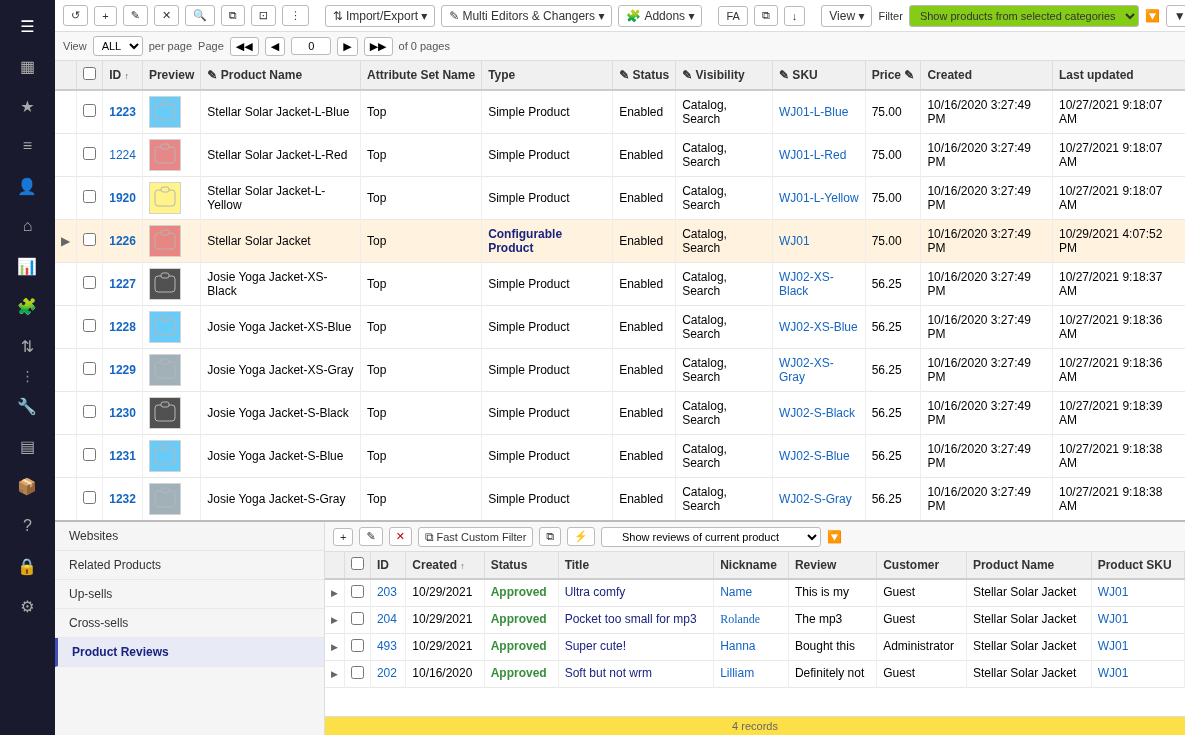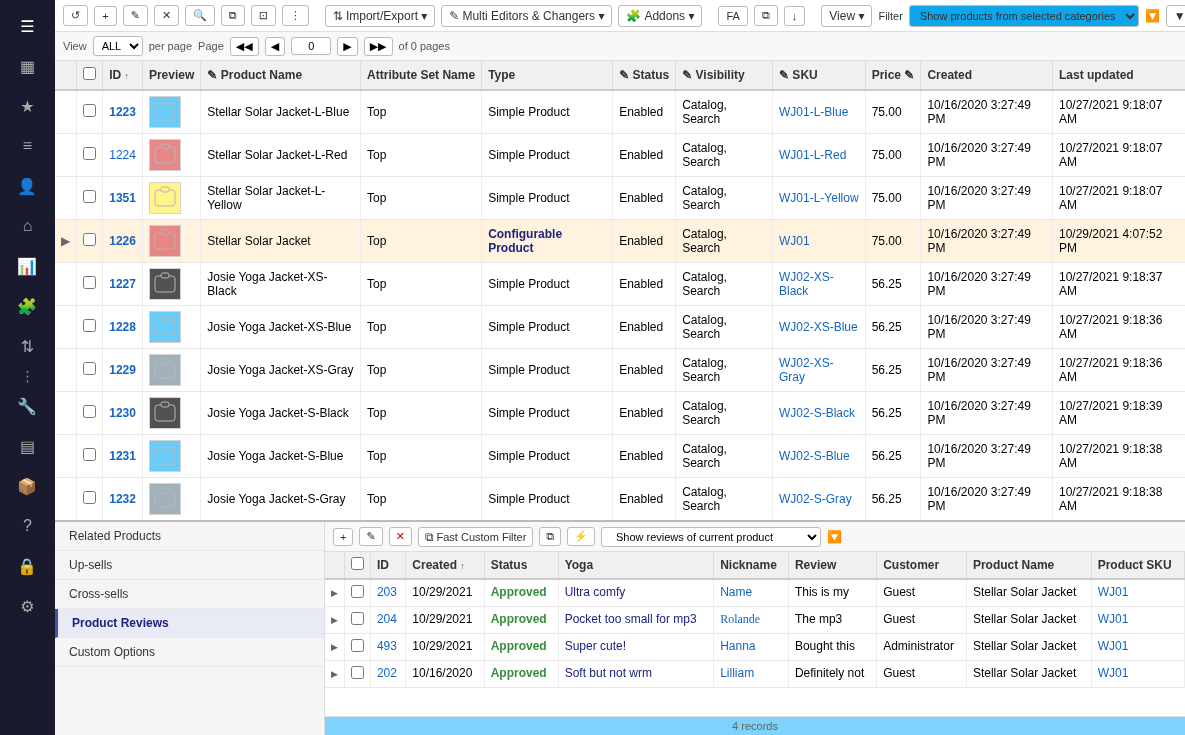--- a/index.html
+++ b/index.html
@@ -61,21 +61,21 @@
       white-space: nowrap;
       color: #333;
     }
     .toolbar-divider { width: 1px; height: 20px; background: #ddd; margin: 0 2px; }
     .filter-label { font-size: 11px; color: #333; }
     .filter-select {
       padding: 3px 6px;
       border: 1px solid #bbb;
       border-radius: 3px;
       font-size: 11px;
-      background: #0ea5e9;
+      background: #84cc16;
       color: #333;
     }
 
     
     .viewbar {
       background: #f8f8f8;
       border-bottom: 1px solid #ddd;
       padding: 4px 8px;
       display: flex;
       align-items: center;
@@ -212,21 +212,21 @@
       padding: 2px 6px;
       background: #fff;
       border: 1px solid #bbb;
       border-radius: 3px;
       cursor: pointer;
       font-size: 11px;
       color: #333;
     }
     .reviews-filter-select {
       flex: 1;
-      padding: 2px 10px;
+      padding: 2px 16px;
       border: 1px solid #bbb;
       border-radius: 3px;
       font-size: 11px;
       background: #fff;
       max-width: 220px;
     }
 
     .reviews-table-area {
       flex: 1;
       overflow: auto;
@@ -260,21 +260,21 @@
 
     .status-approved {
       color: #388e3c;
       font-weight: bold;
     }
 
     .reviews-count {
       padding: 3px 8px;
       font-size: 11px;
       color: #666;
-      background: #7dd3fc;
+      background: #fde047;
       border-top: 1px solid #ddd;
       text-align: center;
     }
 
     .drag-handle {
       cursor: col-resize;
       color: #999;
       font-size: 14px;
       padding: 0 2px;
     }
@@ -445,21 +445,21 @@
     <td>10/16/2020 3:27:49 PM</td>
     <td>10/27/2021 9:18:07 AM</td>
   </tr>
           <tr>
     <td>
       
     </td>
     <td class="checkbox-col">
       <input type="checkbox" style="">
     </td>
-    <td style="color:#1565c0; font-weight:bold;">1351</td>
+    <td style="color:#1565c0; font-weight:bold;">1920</td>
     <td>
       <div class="product-img" style="background:#fff176; opacity:0.85;">
         <svg width="28" height="28" viewBox="0 0 28 28" fill="none">
           <rect x="4" y="6" width="20" height="16" rx="3" fill="#fff176" stroke="#aaa" stroke-width="1"></rect>
           <rect x="10" y="3" width="8" height="5" rx="2" fill="#fff176" stroke="#aaa" stroke-width="1"></rect>
         </svg>
       </div>
     </td>
     <td>Stellar Solar Jacket-L-Yellow</td>
     <td>Top</td>
@@ -654,25 +654,25 @@
     <td>10/27/2021 9:18:38 AM</td>
   </tr>
         </tbody>
     </table>
 
   </div>
 
   <div class="bottom-panel">
 
     <div class="left-nav">
+      <div class="left-nav-item">Websites</div>
       <div class="left-nav-item">Related Products</div>
       <div class="left-nav-item">Up-sells</div>
       <div class="left-nav-item">Cross-sells</div>
       <div class="left-nav-item active">Product Reviews</div>
-      <div class="left-nav-item">Custom Options</div>
     </div>
 
     <div class="reviews-panel">
       <div class="reviews-toolbar">
         <button class="reviews-toolbar-btn">+</button>
         <button class="reviews-toolbar-btn">✎</button>
         <button class="reviews-toolbar-btn" style="color:#c00;">✕</button>
         <button class="reviews-toolbar-btn">
           <span>⧉</span>
           Fast Custom Filter
@@ -688,21 +688,21 @@
 
       <div class="reviews-table-area">
         <table class="reviews-table">
           <thead>
             <tr>
               <th class="expand-col"></th>
               <th class="checkbox-col"><input type="checkbox" style=""></th>
               <th>ID</th>
               <th>Created <span class="sort-icon">↑</span></th>
               <th>Status</th>
-              <th>Yoga</th>
+              <th>Title</th>
               <th>Nickname</th>
               <th>Review</th>
               <th>Customer</th>
               <th>Product Name</th>
               <th>Product SKU</th>
             </tr>
           </thead>
           <tbody id="reviews-tbody">
           <tr>
     <td>

